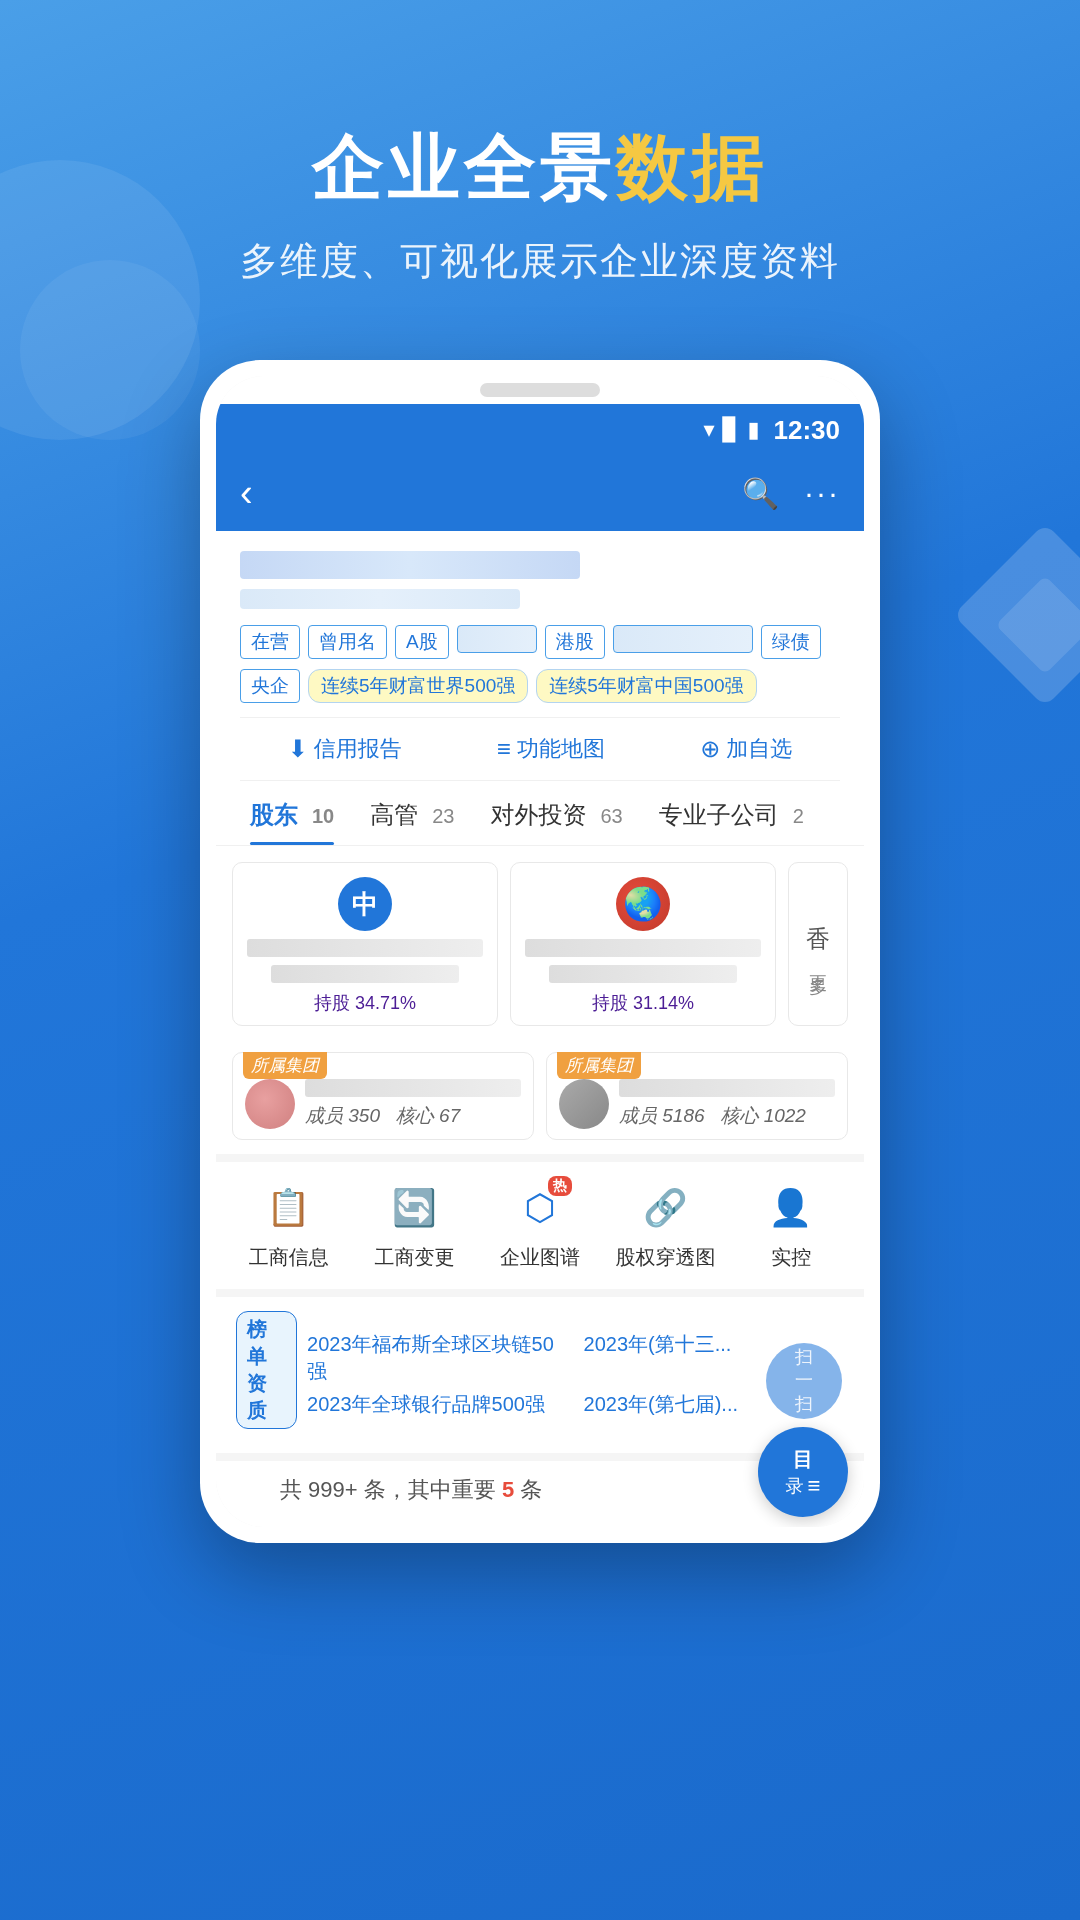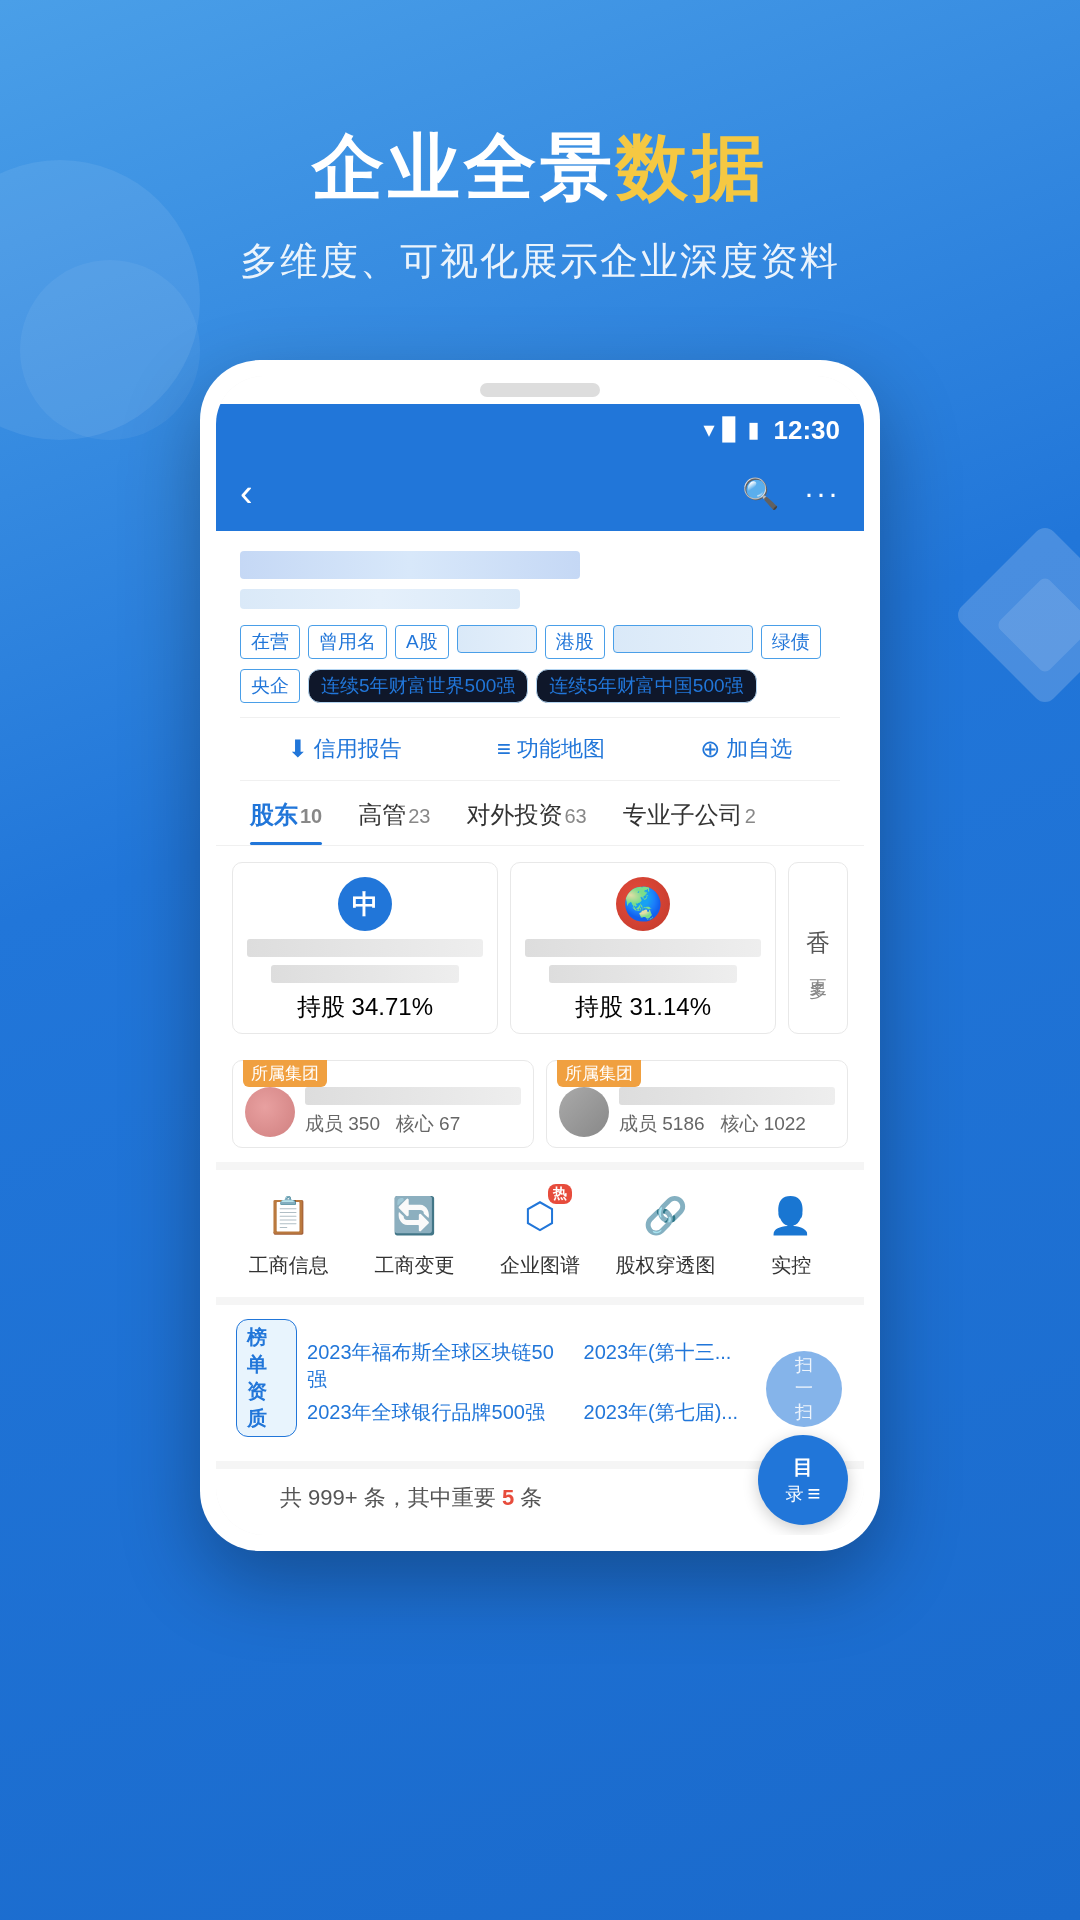--- a/index.html
+++ b/index.html
@@ -177,21 +177,21 @@
     .tag-long-blur {
       width: 140px;
     }
     .tags-row-2 {
       display: flex;
       flex-wrap: wrap;
       gap: 8px;
       margin-bottom: 14px;
     }
     .tag-badge {
-      background: #0f172a;
+      background: #fef9c3;
       color: #2176d9;
       font-size: 19px;
       padding: 3px 12px;
       border-radius: 12px;
       border: 1px solid #b3d4f0;
     }
 
     
     .action-row {
       display: flex;
@@ -235,21 +235,21 @@
       content: '';
       position: absolute;
       bottom: 0; left: 18px; right: 18px;
       height: 3px;
       background: #2176d9;
       border-radius: 2px;
     }
     .tab-count {
       font-size: 20px;
       color: #888;
-      margin-left: 2px;
+      margin-left: 14px;
     }
 
     
     .shareholders-section {
       background: white;
       padding: 16px 16px;
     }
     .shareholder-cards {
       display: flex;
       gap: 12px;
@@ -282,40 +282,41 @@
       border-radius: 3px;
       width: 100%;
     }
     .shareholder-name-blur-2 {
       height: 18px;
       background: linear-gradient(90deg, #ddd, #eee);
       border-radius: 3px;
       width: 80%;
     }
     .shareholder-pct {
-      font-size: 24px;
-      color: #000000;
+      font-size: 18px;
+      color: #4c1d95;
     }
     .shareholder-card-right {
       width: 60px;
       border: 1px solid #e8e8e8;
       border-radius: 10px;
       display: flex;
       flex-direction: column;
       align-items: center;
       justify-content: center;
       gap: 4px;
     }
 
     
     .group-section {
       background: white;
       padding: 10px 16px 14px;
       display: flex;
       gap: 12px;
+      font-style: italic;
     }
     .group-card {
       flex: 1;
       border: 1px solid #e8e8e8;
       border-radius: 10px;
       padding: 10px 12px;
       position: relative;
     }
     .group-badge {
       position: absolute;

